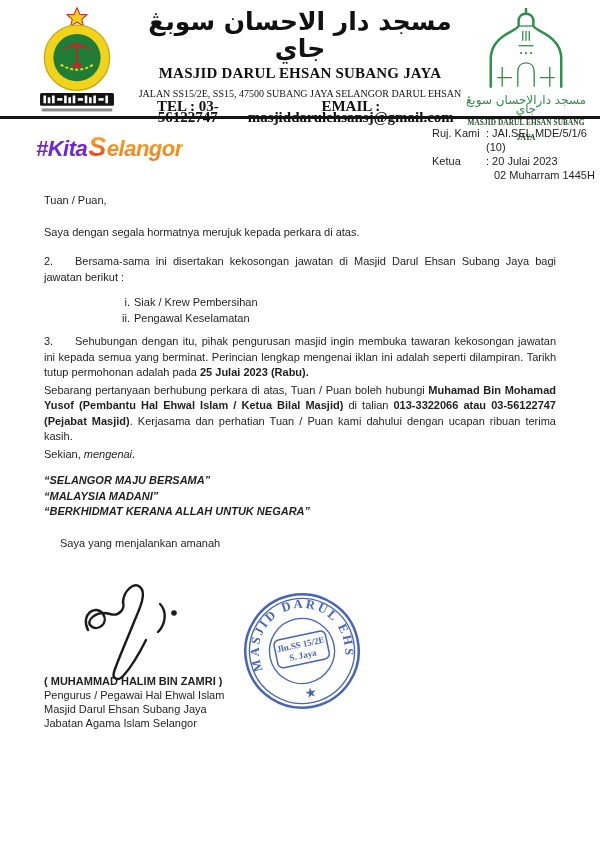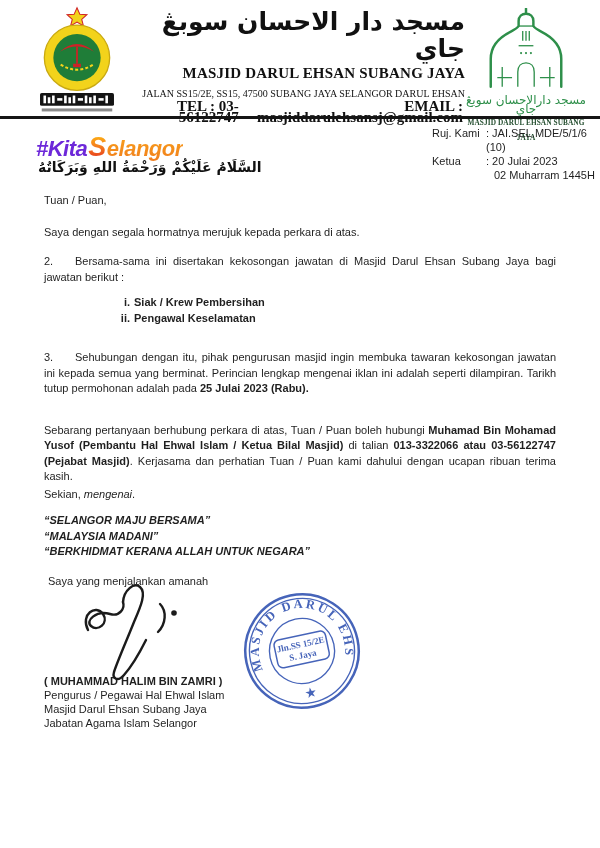--- a/index.html
+++ b/index.html
@@ -4,21 +4,21 @@
 <style>
   html,body{margin:0;padding:0;background:#e9e9e9;}
   .page{
     width:600px;height:848px;position:relative;margin:0 auto;
     background:#ffffff;color:#1f1f1f;
     font-family:"Liberation Sans",sans-serif;font-size:11px;line-height:15.5px;
     box-shadow:0 0 4px rgba(0,0,0,.25);overflow:hidden;
   }
   
   .hdr-left{position:absolute;left:34px;top:6px;width:86px;height:112px;}
-  .hdr-center{position:absolute;left:135px;top:8px;width:330px;text-align:right;}
+  .hdr-center{position:absolute;left:135px;top:8px;width:330px;text-align:center;}
   .hdr-right{position:absolute;left:458px;top:8px;width:136px;text-align:center;}
   .arabic-title{
     font-family:"DejaVu Sans",sans-serif;font-size:25px;line-height:27px;
     font-weight:bold;color:#111;direction:rtl;
   }
   .org-name{
     font-family:"Liberation Serif",serif;font-weight:bold;font-size:15px;
     line-height:17px;margin-top:3px;color:#111;letter-spacing:.2px;
   }
   .org-addr{
@@ -50,29 +50,29 @@
   .salam{position:absolute;left:38px;top:160px;font-family:"DejaVu Sans",sans-serif;
          font-size:14px;font-weight:bold;color:#111;direction:rtl;}
   
   .letter-body{position:absolute;left:44px;top:193px;width:512px;}
   .greeting{margin:0 0 16px 0;}
   .subject{margin:0 0 12px 0;font-weight:bold;}
   .p1{margin:0 0 14px 0;}
   .p-num{display:inline-block;width:31px;}
   .just{text-align:justify;margin:0;}
   .p2{margin-bottom:10px;}
-  .joblist{margin:0 0 24px 72px;font-weight:bold;}
+  .joblist{margin:0 0 8px 72px;font-weight:normal;}
   .joblist .li-num{display:inline-block;width:14px;text-align:right;margin-right:4px;}
-  .p3{margin-bottom:26px;}
+  .p3{margin-bottom:2px;}
   .p4{margin-bottom:2px;}
   .b{font-weight:bold;}
   .i{font-style:italic;}
   .sekian{margin:0 0 11px 0;}
   .slogans{margin:0 0 14px 0;font-weight:bold;font-style:italic;}
-  .signoff{margin:4px;}
+  .signoff{margin:16px;}
   
   .signature{position:absolute;left:68px;top:578px;width:155px;height:108px;}
   .stamp{position:absolute;left:243px;top:588px;width:118px;height:126px;}
   .name-block{position:absolute;left:44px;top:674px;width:300px;line-height:14px;}
   .sig-name{font-weight:bold;}
 </style>
 </head>
 <body>
 
 <div class="page">
@@ -151,21 +151,20 @@
     </div>
     <div class="ref-row">
       <span class="ref-label">Ketua</span>
       <span>: 20 Julai 2023</span>
     </div>
     <div class="ref-row">
       <span class="ref-pad">02 Muharram 1445H</span>
     </div>
   </div>
 
-  <div class="salam">السَّلَامُ عَلَيْكُمْ وَرَحْمَةُ اللهِ وَبَرَكَاتُهُ</div>
 
   <div class="letter-body">
     <p class="greeting">Tuan / Puan,</p>
 
 
     <p class="p1">Saya dengan segala hormatnya merujuk kepada perkara di atas.</p>
 
     <p class="just p2"><span class="p-num">2.</span><span>Bersama-sama ini disertakan kekosongan jawatan di Masjid Darul Ehsan Subang Jaya bagi jawatan berikut :</span></p>
 
     <div class="joblist">

